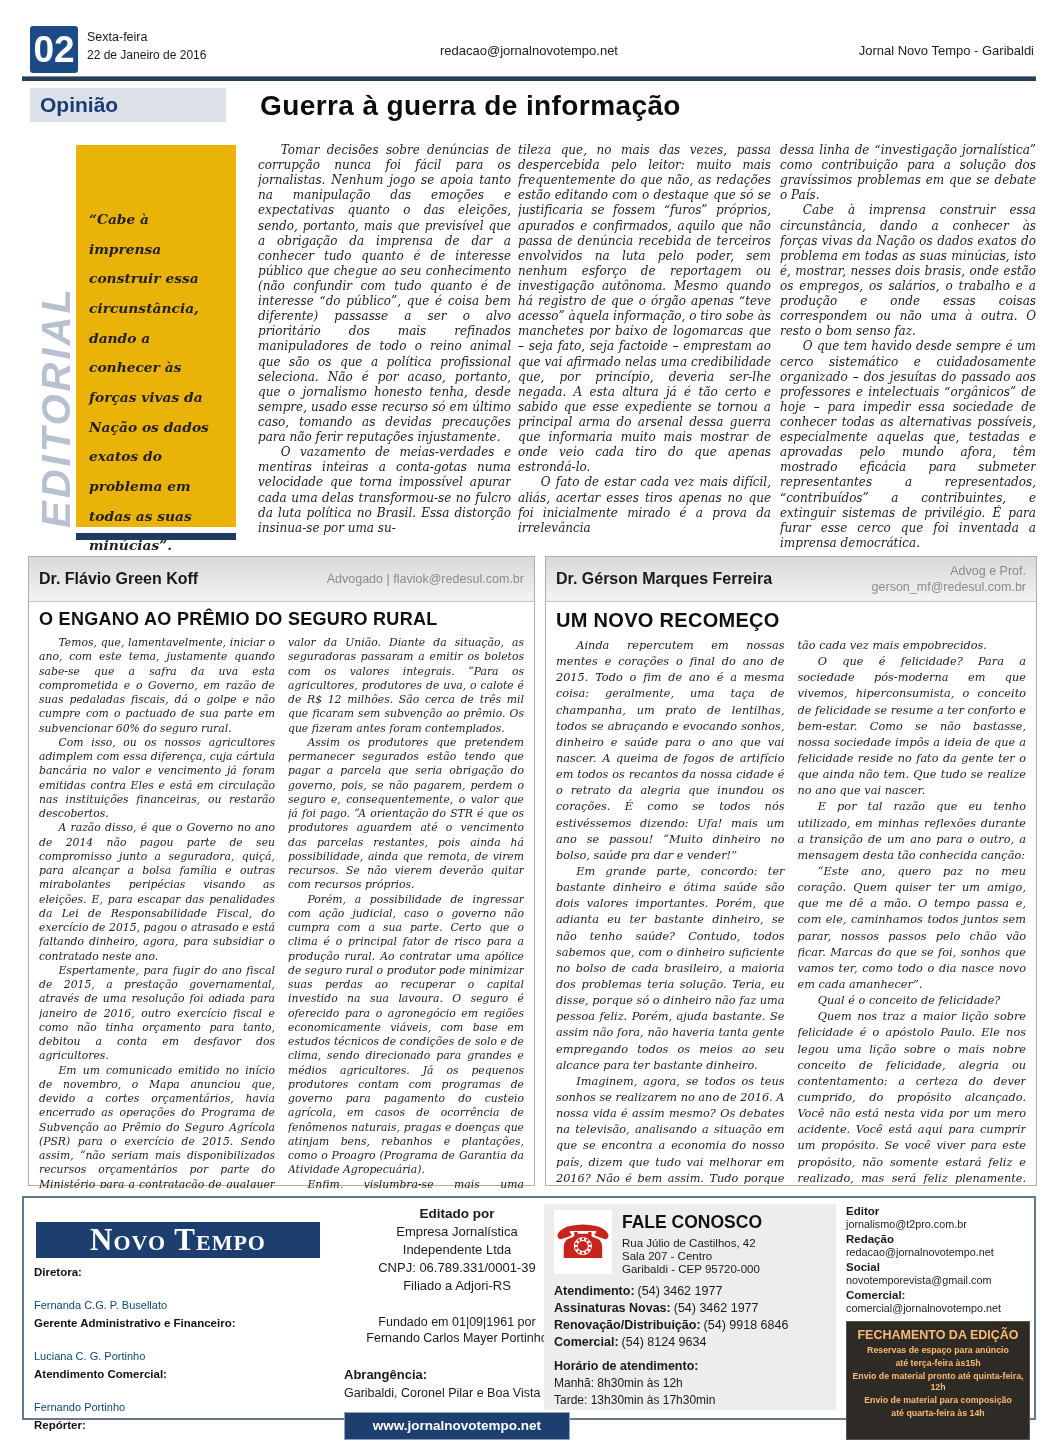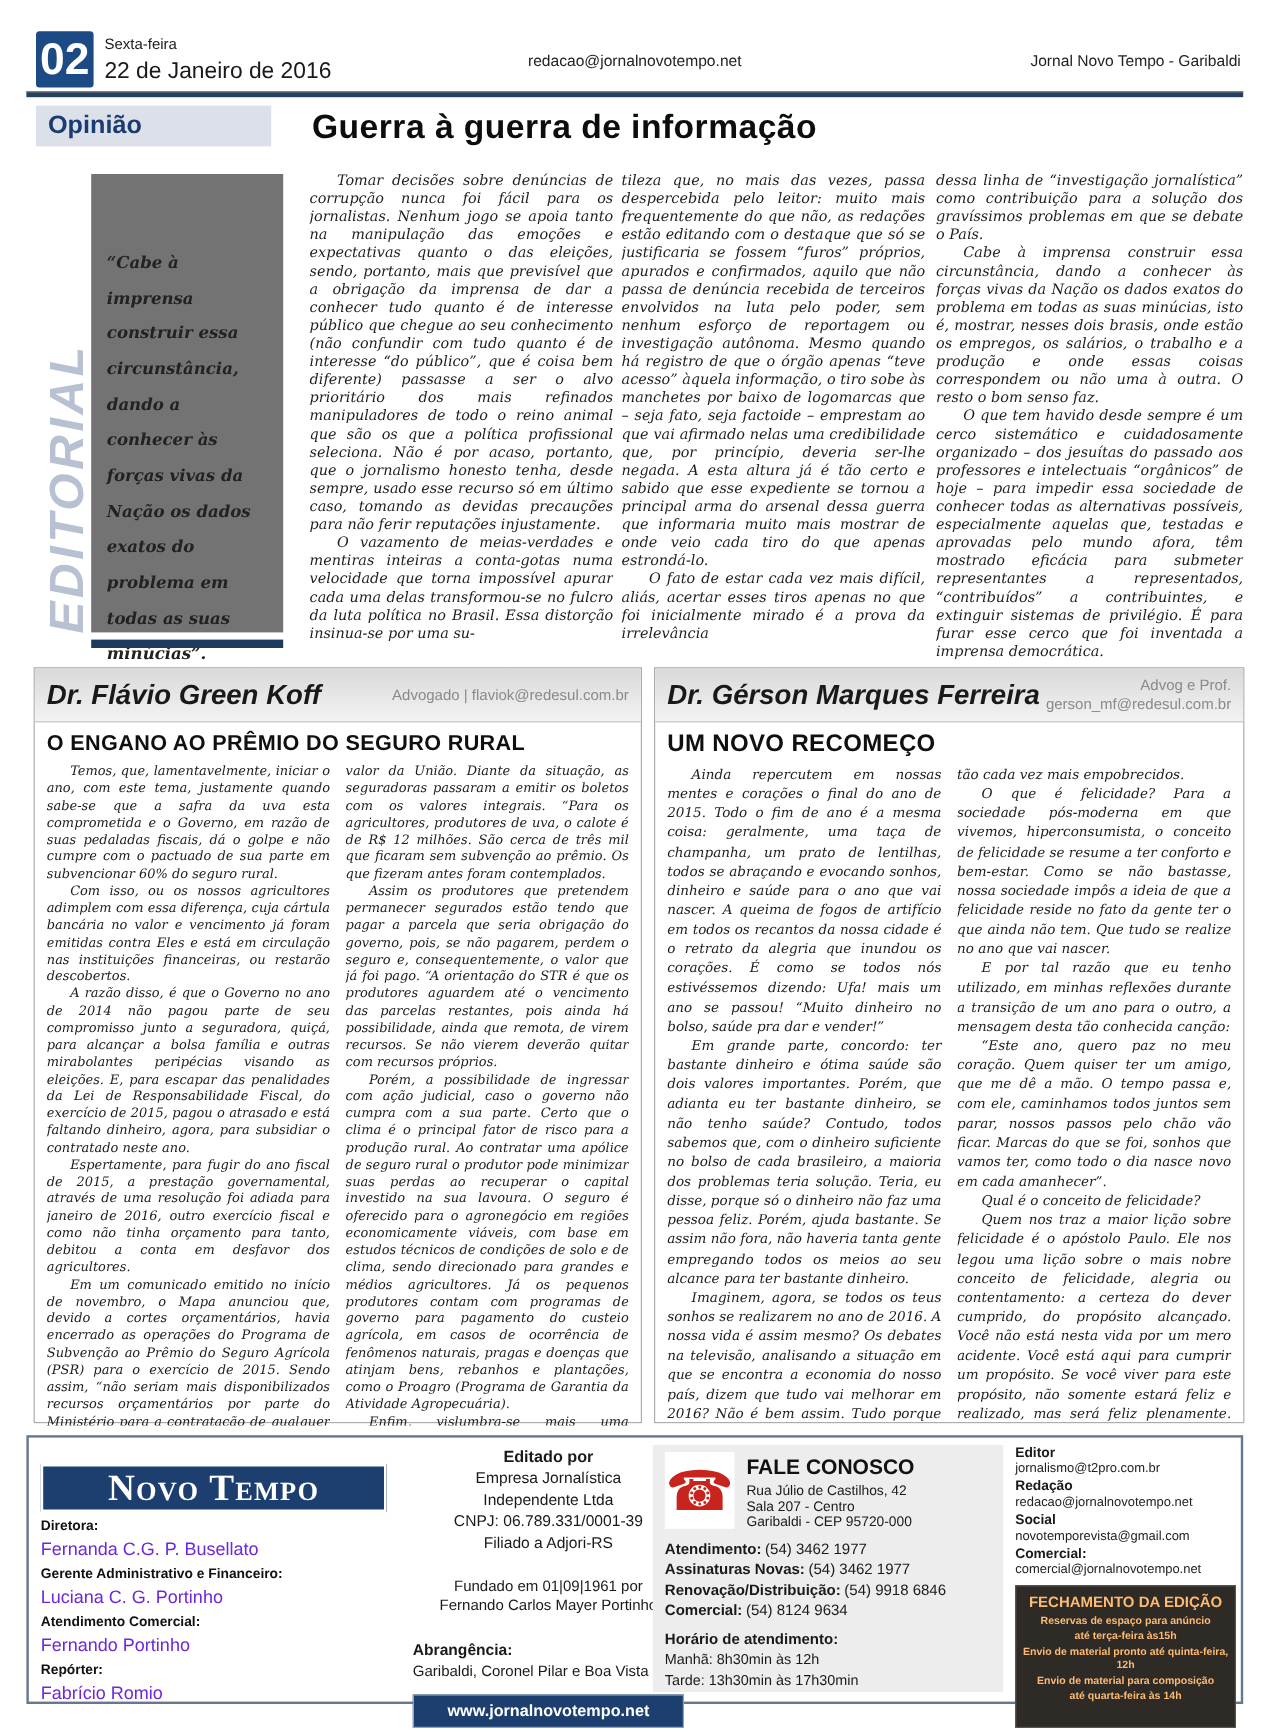--- a/index.html
+++ b/index.html
@@ -4,70 +4,70 @@
 <style>
   html,body{margin:0;padding:0;background:#ffffff;}
   .page{position:relative;width:1058px;height:1443px;background:#fff;overflow:hidden;
         font-family:"Liberation Sans",sans-serif;color:#1a1a1a;}
   
   .pageno{position:absolute;left:30px;top:26px;width:48px;height:47px;background:#1c4a85;
           color:#fff;font-size:37px;font-weight:bold;display:flex;align-items:center;
           justify-content:center;border-radius:3px;}
   .daydate{position:absolute;left:87px;top:29px;line-height:1.4;}
   .daydate .wd{font-size:12.5px;}
-  .daydate .dt{font-size:19px;}
+  .daydate .dt{font-size:12px;}
   .center-email{position:absolute;left:0;top:43px;width:100%;text-align:center;font-size:13px;color:#222;}
   .right-title{position:absolute;right:24px;top:43px;font-size:13px;color:#222;}
   .toprule{position:absolute;left:22px;right:22px;top:76px;height:4px;background:#24405e;border-top:1px solid #888;}
   
   .opiniao{position:absolute;left:30px;top:88px;width:186px;height:34px;background:#dce0e8;
            color:#1b3c72;font-size:21px;font-weight:bold;line-height:34px;padding-left:10px;}
   .headline{position:absolute;left:260px;top:90px;font-size:28px;font-weight:bold;color:#0d0d0d;letter-spacing:.4px;}
   
   .editorial-vert{position:absolute;left:34px;top:528px;width:320px;transform:rotate(-90deg);
                   transform-origin:0 0;font-size:40px;font-weight:bold;font-style:italic;
                   color:#b7c1d1;letter-spacing:3px;}
-  .quote-box{position:absolute;left:76px;top:145px;width:160px;height:382px;background:#737373;
+  .quote-box{position:absolute;left:76px;top:145px;width:160px;height:382px;background:#eab308;
              box-sizing:border-box;padding:60px 13px 0;}
   .quote-box p{margin:0;font-family:"DejaVu Serif",serif;font-style:italic;font-weight:bold;
                font-size:13.8px;line-height:2.15;color:#222;}
   .quote-bar{position:absolute;left:76px;top:533px;width:160px;height:7px;background:#1f3a5f;}
   .ed-col{position:absolute;top:143px;height:424px;overflow:hidden;text-align:justify;
           font-family:"DejaVu Serif",serif;font-style:italic;font-size:12px;line-height:1.26;color:#1c1c1c;}
   .ed-col p{margin:0;text-indent:1.9em;}
   .ed-col.cont p:first-child{text-indent:0;}
   .ecol1{left:258px;width:253px;}
   .ecol2{left:518px;width:253px;}
   .ecol3{left:780px;width:256px;}
   
   .art{position:absolute;border:1px solid #adadad;background:#fff;box-sizing:border-box;}
   .art-left{left:28px;top:556px;width:507px;height:630px;}
   .art-right{left:545px;top:556px;width:492px;height:630px;}
   .art-head{height:44px;background:linear-gradient(#d9d9d9,#f3f3f3);border-bottom:1px solid #c3c3c3;
             display:flex;justify-content:space-between;align-items:center;padding:0 10px;}
-  .author{font-size:23px;font-weight:bold;font-style:italic;color:#191919;}
+  .author{font-size:16px;font-weight:bold;color:#191919;}
   .cred{font-size:12.5px;color:#8a8a8a;text-align:right;line-height:1.3;}
   .art-title{font-weight:bold;color:#101010;padding:7px 10px 3px;letter-spacing:.3px;}
   .art-left .art-title{font-size:18px;}
   .art-right .art-title{font-size:20px;}
   .art-body{display:flex;gap:13px;padding:3px 10px 0;}
   .acol{flex:1;text-align:justify;overflow:hidden;font-family:"DejaVu Serif",serif;font-style:italic;color:#1c1c1c;}
   .art-left .acol{font-size:10.8px;line-height:1.32;height:552px;}
   .art-right .acol{font-size:11.3px;line-height:1.43;height:548px;}
   .acol p{margin:0;text-indent:1.8em;}
   .acol.cont p:first-child{text-indent:0;}
   
   .footer{position:absolute;left:22px;top:1196px;width:1014px;height:224px;border:2px solid #64788f;box-sizing:border-box;}
   .f-left{position:absolute;left:10px;top:22px;width:300px;}
   .masthead{width:288px;height:40px;background:#1c3f70;color:#fff;text-align:center;line-height:40px;
             font-family:"Liberation Serif",serif;font-variant:small-caps;font-weight:bold;font-size:31px;
             box-shadow:inset 0 0 0 2px #fff;letter-spacing:1px;}
   .staff .lv{margin-top:6px;}
   .staff .lbl{display:block;font-weight:bold;font-size:11.5px;color:#111;}
-  .staff .val{display:block;font-size:15px;color:#6d28d9;margin-top:5px;}
+  .staff .val{display:block;font-size:11px;color:#0c4a6e;margin-top:21px;}
   .f-mid{position:absolute;left:320px;top:8px;width:226px;text-align:center;}
   .pub-label{font-weight:bold;font-size:13.5px;}
   .pub-lines p{margin:3px 0;font-size:13px;}
   .founded p{margin:2px 0;font-size:12.5px;}
   .founded{margin-top:22px;}
   .abrang-label{font-weight:bold;font-size:13px;text-align:left;margin-top:22px;}
   .abrang{font-size:12.5px;margin-top:4px;white-space:nowrap;}
   .webbar{margin-top:12px;background:#1c3f70;color:#fff;font-weight:bold;font-size:13.5px;
           height:26px;line-height:26px;border:1px solid #8fa3bd;}
   .f-contact{position:absolute;left:520px;top:6px;width:292px;height:206px;background:#ededee;

